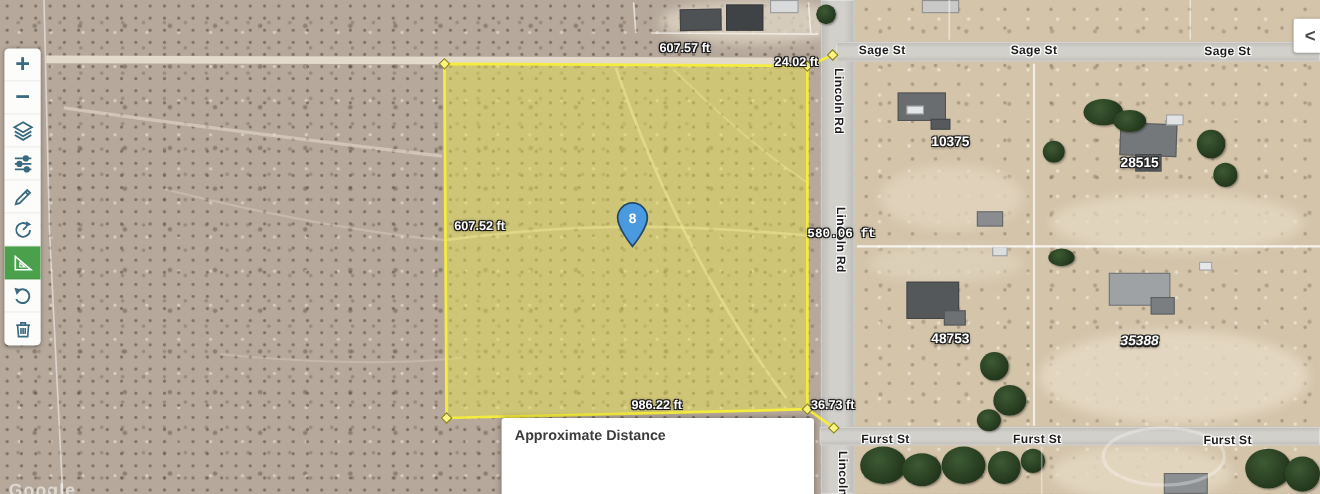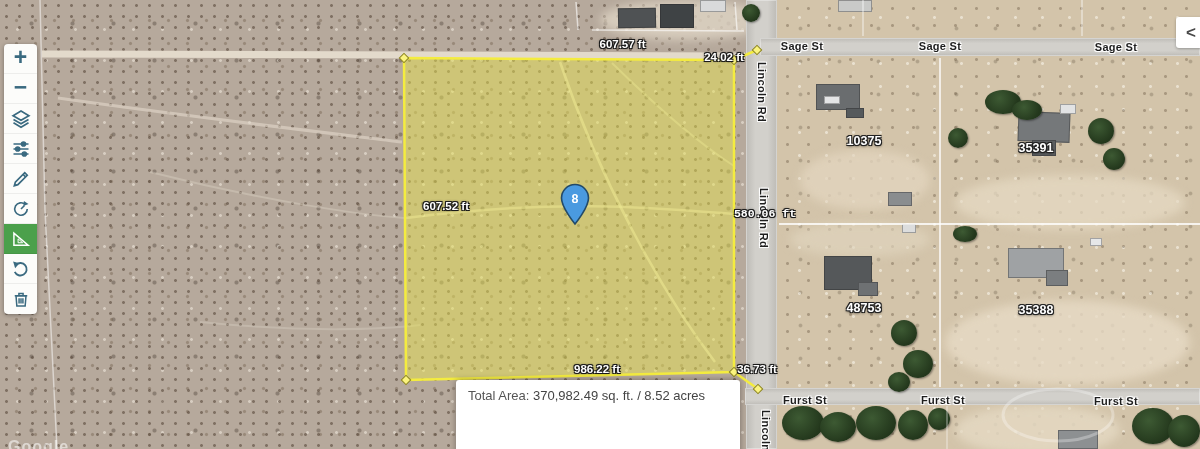--- a/index.html
+++ b/index.html
@@ -185,29 +185,29 @@
   <div class="maplabel street" style="left:1116px;top:47px;">Sage St</div>
   <div class="maplabel street" style="left:805px;top:400px;">Furst St</div>
   <div class="maplabel street" style="left:943px;top:400px;">Furst St</div>
   <div class="maplabel street" style="left:1116px;top:401px;">Furst St</div>
   <div class="maplabel street street-v" style="left:762px;top:92px;">Lincoln Rd</div>
   <div class="maplabel street street-v" style="left:764px;top:218px;">Lincoln Rd</div>
   <div class="maplabel street street-v" style="left:766px;top:440px;">Lincoln Rd</div>
 
   <div class="maplabel measure" style="left:604px;top:44px;padding-left:37px;">607.57 ft</div>
   <div class="maplabel measure" style="left:724px;top:57px;">24.02 ft</div>
-  <div class="maplabel measure" style="left:436px;top:206px;margin-left:10px;">607.52 ft</div>
+  <div class="maplabel measure" style="left:436px;top:206px;">607.52 ft</div>
   <div class="maplabel measure" style="left:765px;top:213px;font-family:Liberation Mono, monospace;">580.06 ft</div>
   <div class="maplabel measure" style="left:597px;top:369px;">986.22 ft</div>
   <div class="maplabel measure" style="left:757px;top:369px;">36.73 ft</div>
 
-  <div class="maplabel parcelnum" style="left:864px;top:141px;">10375</div>
-  <div class="maplabel parcelnum" style="left:1036px;top:148px;">35391</div>
+  <div class="maplabel parcelnum" style="left:864px;top:129px;">10375</div>
+  <div class="maplabel parcelnum" style="left:1036px;top:148px;">28515</div>
   <div class="maplabel parcelnum" style="left:864px;top:308px;">48753</div>
-  <div class="maplabel parcelnum" style="left:1036px;top:310px;">35388</div>
+  <div class="maplabel parcelnum" style="left:1036px;top:310px;font-style:italic;">35388</div>
 
   <div id="marker">
     <svg width="30" height="43" viewBox="0 0 30 43">
       <path d="M15 1.5 C7.6 1.5 1.5 7.6 1.5 15 c0 9.8 13.5 26 13.5 26 s13.5-16.2 13.5-26 C28.5 7.6 22.4 1.5 15 1.5 Z" fill="#4a9ae0" stroke="#234a68" stroke-width="1.6"></path>
       <text x="15" y="20" text-anchor="middle" fill="#ffffff" font-size="12.5" font-weight="bold" font-family="Liberation Sans, sans-serif">8</text>
     </svg>
   </div>
 
   <div id="toolbar">
     <div class="tool">
@@ -264,24 +264,21 @@
         <line x1="4.5" y1="8" x2="19.5" y2="8"></line>
         <path d="M9.5 8 V5.5 h5 V8"></path>
         <line x1="9.7" y1="11" x2="9.7" y2="17.5"></line>
         <line x1="12" y1="11" x2="12" y2="17.5"></line>
         <line x1="14.3" y1="11" x2="14.3" y2="17.5"></line>
       </svg>
     </div>
   </div>
 
   <div id="panel">
-    <div class="row">
-      <span class="lab">Total Area:</span>
-      <span>370,982.49 sq. ft. / 8.52 acres</span>
-    </div>
+    <div class="title">Approximate Distance</div>
 
   </div>
 
   <div id="collapse">
     <span>&lt;</span>
   </div>
 
   <div id="attribution">Google</div>
 
 </div>

